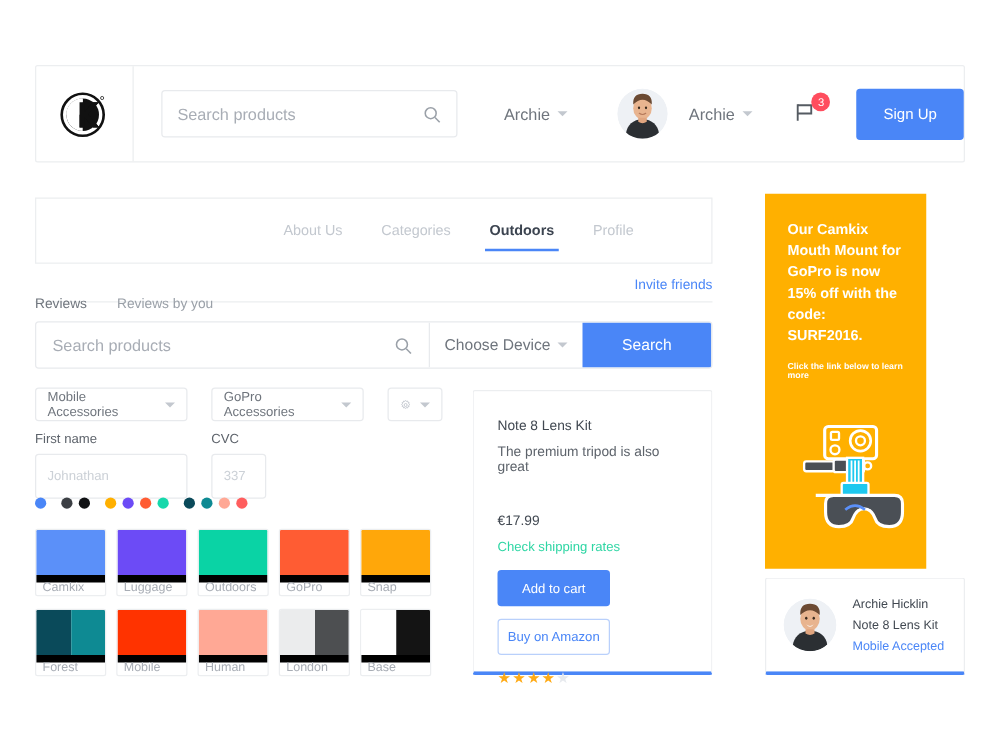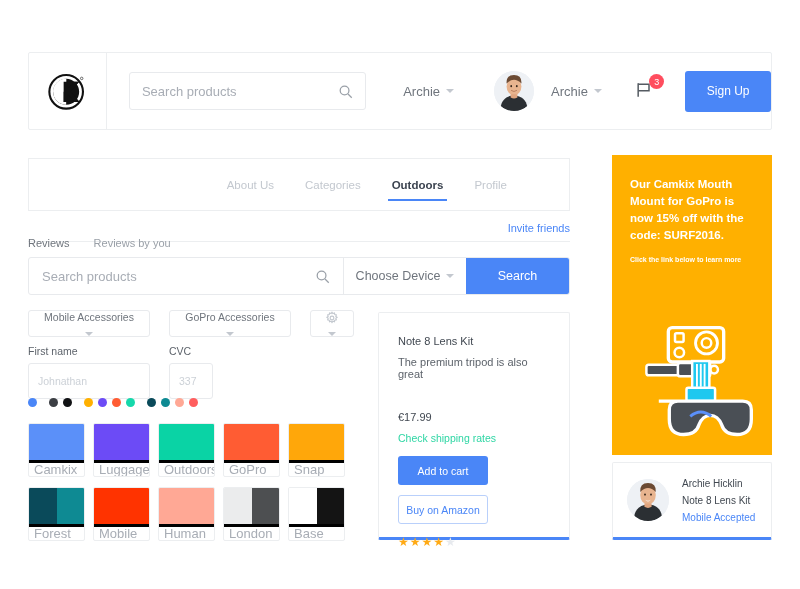--- a/index.html
+++ b/index.html
@@ -190,21 +190,20 @@
     height: 27px;
     border: 1px solid #e8eaed;
     border-radius: 3px;
     display: flex; align-items: center;
     padding: 0 9px;
     gap: 8px;
     font-size: 10.5px;
     color: #6f757d;
     background: #fff;
     cursor: pointer;
-    flex-direction: column;
   }
   .sel.wide { width: 122px; }
   .sel .lbl { flex: 1; }
   .sel.gear { width: 44px; justify-content: center; gap: 7px; }
   .icon-gear { width: 14px; height: 14px; color: #c3c8cf; }
 
   
   .formrow {
     position: absolute;
     left: 28px; top: 345px;
@@ -245,22 +244,22 @@
     border: 1px solid #eceef0;
     border-radius: 2px;
     background: #fff;
     overflow: hidden;
     cursor: pointer;
   }
   .sw-chip { height: 36px; display: flex; }
   .sw-chip i { flex: 1; display: block; }
   .sw-name {
     height: 15px;
-    border-top: 3px solid #000000;
-    font-size: 13px; color: #a8adb5;
+    border-top: 6px solid #000000;
+    font-size: 10px; color: #a8adb5;
     display: flex; align-items: center;
     padding-left: 5px;
   }
 
   
   .prodcard {
     position: absolute;
     left: 378px; top: 312px;
     width: 192px; height: 228px;
     background: #fff;
@@ -298,21 +297,21 @@
     font-size: 12px;
     letter-spacing: 0px;
   }
   .star { color: #ffaa15; }
   .star.off { color: #e7eaee; }
 
   
   .promo {
     position: absolute;
     left: 612px; top: 155px;
-    width: 160px; height: 300px;
+    width: 129px; height: 300px;
     background: #ffb000;
     color: #fff;
     padding: 21px 18px 0 18px;
   }
   .promo-head {
     font-size: 11.5px; font-weight: bold;
     line-height: 17px;
   }
   .promo-sub {
     margin-top: 12px;

